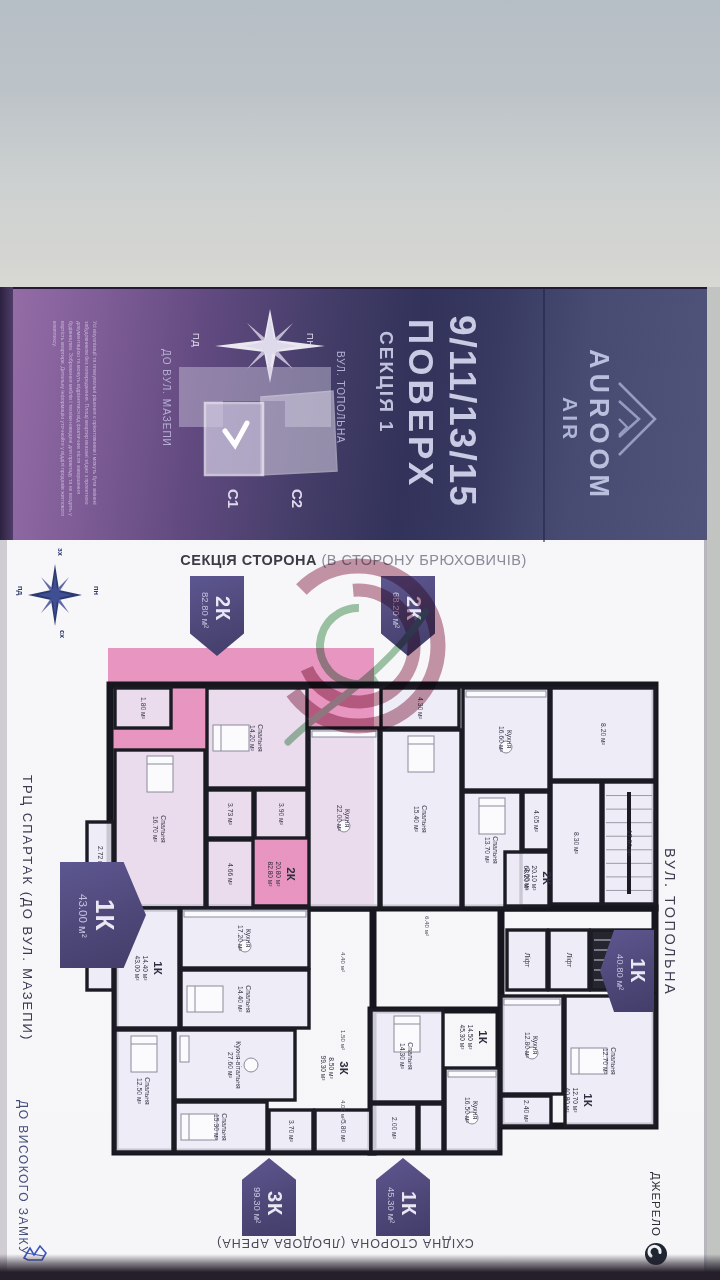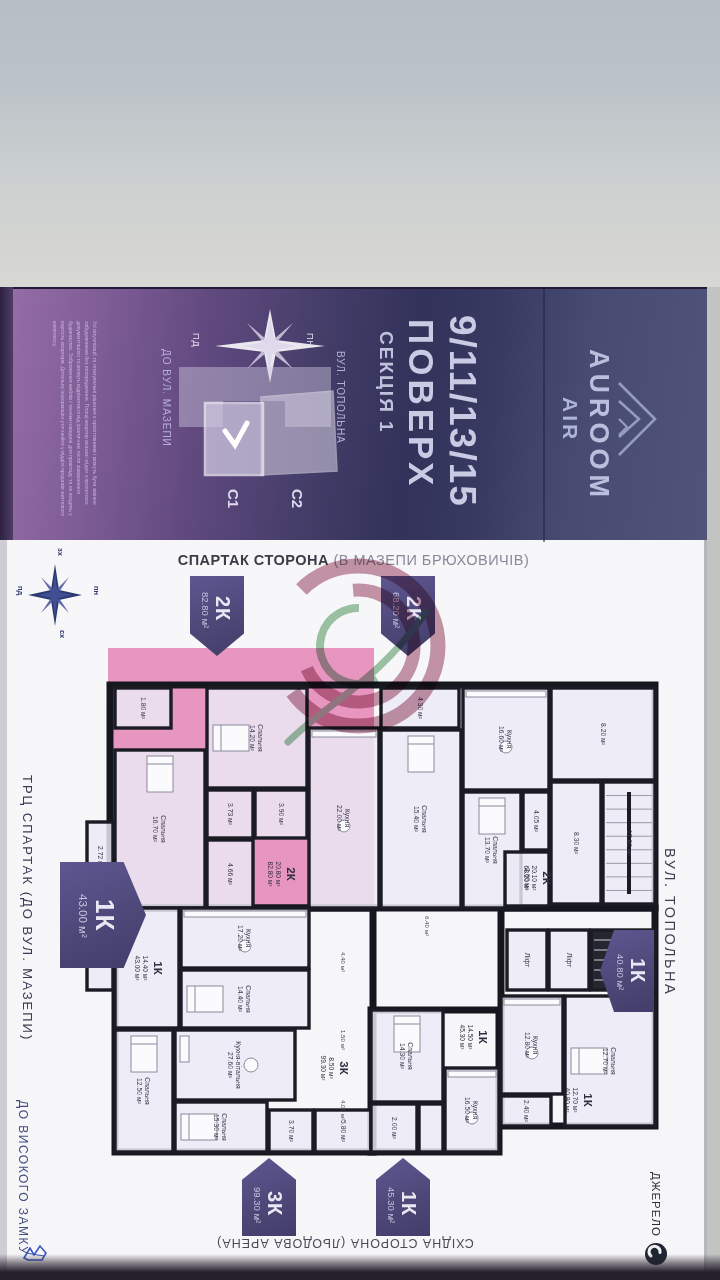--- a/index.html
+++ b/index.html
@@ -132,21 +132,21 @@
     <span class="abs vt" id="brand-sub">AIR</span>
     <svg class="abs" id="brand-logo" width="46" height="80" viewBox="0 0 46 80">
       <path d="M4,4 L40,40 L4,76" fill="none" stroke="#959cc0" stroke-width="2.6"></path>
       <path d="M4,22 L24,40 L4,58" fill="none" stroke="#959cc0" stroke-width="2.6"></path>
       <path d="M4,40 L12,48 L4,56" fill="none" stroke="#959cc0" stroke-width="2.2"></path>
     </svg>
   </div>
   <div class="abs" id="left-edge-band"></div>
 
   <div class="abs" id="west-caption">
-    <b>СПАРТАК СТОРОНА</b><span> (В МАЗЕПИ БРЮХОВИЧІВ)</span>
+    <b>СЕКЦІЯ СТОРОНА</b><span> (В СТОРОНУ БРЮХОВИЧІВ)</span>
   </div>
   <div class="abs" id="east-caption">СХІДНА СТОРОНА (ЛЬОДОВА АРЕНА)</div>
   <span class="abs vt margin-street" id="street-right">ВУЛ. ТОПОЛЬНА</span>
   <span class="abs vt" id="source-label">ДЖЕРЕЛО</span>
   <svg class="abs" id="source-logo" width="24" height="24" viewBox="0 0 24 24">
     <circle cx="12" cy="12" r="11" fill="#1f2633"></circle>
     <path d="M7,14 a5.5,5.5 0 1 1 9,-3.5" fill="none" stroke="#f2f2f4" stroke-width="3" stroke-linecap="round"></path>
   </svg>
   <span class="abs vt" id="street-left">ТРЦ СПАРТАК (ДО ВУЛ. МАЗЕПИ)</span>
   <span class="abs vt" id="street-left-bottom">ДО ВИСОКОГО ЗАМКУ</span>

